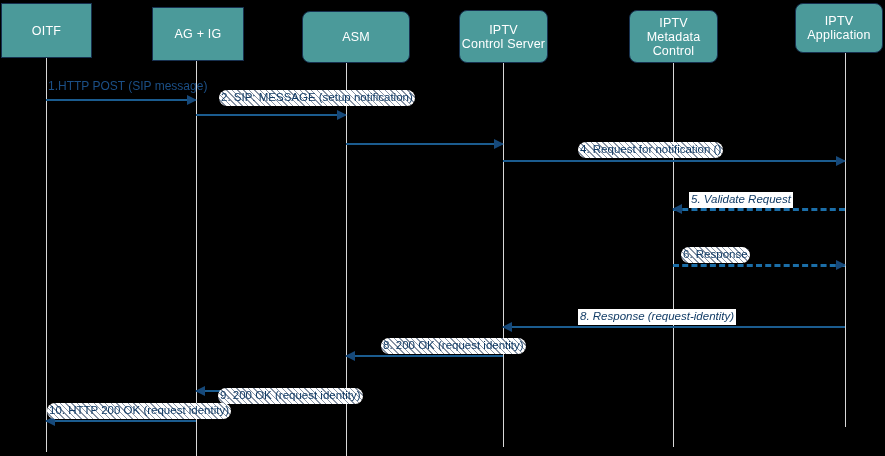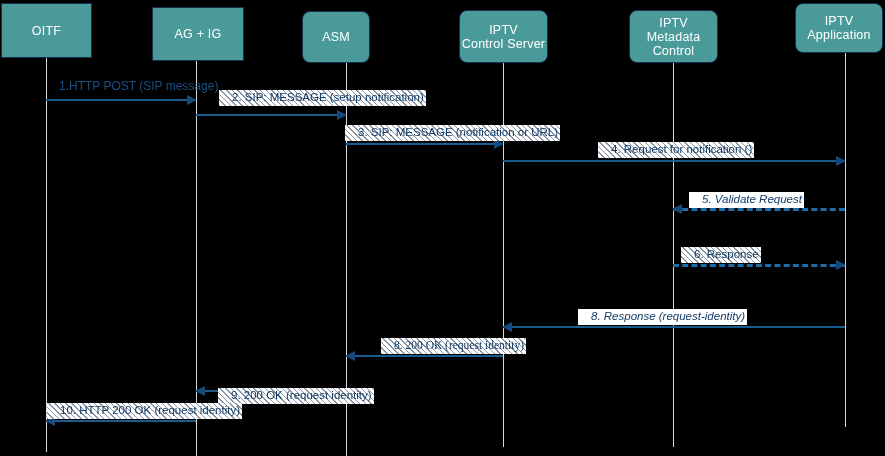--- a/index.html
+++ b/index.html
@@ -43,54 +43,55 @@
   }
   .msg.right .head{right:-1px;border-left:10px solid #16497a;}
   .msg.left  .head{left:-1px; border-right:10px solid #16497a;}
 
   
   .mlabel{
     position:absolute;
     font-size:11.5px;
     color:#123c66;
     white-space:nowrap;
-    padding:1px 2px 2px 13px;
+    padding:1px 2px 2px 2px;
     line-height:13px;
     box-sizing:border-box;
   }
   
   .mlabel.hatch{
     background-color:#ffffff;
     background-image:repeating-linear-gradient(
         45deg,
         rgba(40,60,90,.55) 0px,
         rgba(40,60,90,.55) 1px,
         rgba(255,255,255,0) 1px,
         rgba(255,255,255,0) 4px);
+    border-radius:8px;
   }
   .mlabel.plain{background:#ffffff;font-style:italic;}
   .mlabel.bare{background:transparent;color:#1b4f86;font-size:12px;}
 </style>
 </head>
 <body>
 
 <div id="diagram">
     <div class="lifeline" style="left: 46px; top: 58px; height: 394px; background: rgb(216, 216, 216);"></div>
     <div class="lifeline" style="left: 196px; top: 61px; height: 395px; background: rgb(216, 216, 216);"></div>
     <div class="lifeline" style="left: 346px; top: 63px; height: 393px; background: rgb(216, 216, 216);"></div>
     <div class="lifeline" style="left: 503px; top: 63px; height: 384px; background: rgb(216, 216, 216);"></div>
     <div class="lifeline" style="left: 673px; top: 63px; height: 384px; background: rgb(216, 216, 216);"></div>
     <div class="lifeline" style="left: 845px; top: 53px; height: 374px; background: rgb(216, 216, 216);"></div>
     <div class="actor" style="left: 1px; top: 3px; width: 91px; height: 55px; background: rgb(75, 154, 154); border-color: rgb(23, 48, 79); color: rgb(255, 255, 255);">
       <span class="lbl">OITF</span>
     </div>
     <div class="actor" style="left: 152px; top: 7px; width: 92px; height: 54px; background: rgb(75, 154, 154); border-color: rgb(23, 48, 79); color: rgb(255, 255, 255);">
       <span class="lbl">AG + IG</span>
     </div>
-    <div class="actor round" style="left: 302px; top: 11px; width: 68px; height: 52px; background: rgb(75, 154, 154); border-color: rgb(23, 48, 79); color: rgb(255, 255, 255); align-items: center;">
+    <div class="actor round" style="left: 302px; top: 11px; width: 108px; height: 52px; background: rgb(75, 154, 154); border-color: rgb(23, 48, 79); color: rgb(255, 255, 255); align-items: center;">
       <span class="lbl">ASM</span>
     </div>
     <div class="actor round" style="left: 459px; top: 10px; width: 89px; height: 53px; background: rgb(75, 154, 154); border-color: rgb(23, 48, 79); color: rgb(255, 255, 255);">
       <span class="lbl">IPTV
 Control Server</span>
     </div>
     <div class="actor round" style="left: 629px; top: 10px; width: 89px; height: 53px; background: rgb(75, 154, 154); border-color: rgb(23, 48, 79); color: rgb(255, 255, 255);">
       <span class="lbl">IPTV
 Metadata Control</span>
     </div>
@@ -105,46 +106,45 @@
     <div class="mlabel bare" style="left: 46px; top: 79px;">1.HTTP POST  (SIP message)</div>
     <div class="msg right" style="left: 196px; top: 114px; width: 150px;">
       <div class="line" style="background: rgb(27, 92, 143);"></div>
       <div class="head"></div>
     </div>
     <div class="mlabel hatch" style="left: 219px; top: 90px;">2. SIP: MESSAGE (setup notification)</div>
     <div class="msg right" style="left: 346px; top: 143px; width: 157px;">
       <div class="line" style="background: rgb(27, 92, 143);"></div>
       <div class="head"></div>
     </div>
-    <div class="mlabel hatch" style="left: 345px; top: 125px;">3. SIP: MESSAGE (notification or URL)</div>
     <div class="msg right" style="left: 503px; top: 160px; width: 342px;">
       <div class="line" style="background: rgb(27, 92, 143);"></div>
       <div class="head"></div>
     </div>
-    <div class="mlabel hatch" style="left: 598px; top: 142px;">4. Request for notification ()</div>
+    <div class="mlabel hatch" style="left: 578px; top: 142px;">4. Request for notification ()</div>
     <div class="msg left dashed" style="left: 673px; top: 208px; width: 172px;">
       <div class="line"></div>
       <div class="head"></div>
     </div>
     <div class="mlabel plain" style="left: 689px; top: 192px;">5. Validate Request</div>
     <div class="msg right dashed" style="left: 673px; top: 264px; width: 172px;">
       <div class="line"></div>
       <div class="head"></div>
     </div>
     <div class="mlabel hatch" style="left: 681px; top: 247px;">6. Response</div>
     <div class="msg left" style="left: 503px; top: 326px; width: 342px;">
       <div class="line" style="background: rgb(27, 92, 143);"></div>
       <div class="head"></div>
     </div>
     <div class="mlabel plain" style="left: 578px; top: 309px;">8. Response (request-identity)</div>
     <div class="msg left" style="left: 346px; top: 355px; width: 157px;">
       <div class="line" style="background: rgb(27, 92, 143);"></div>
       <div class="head"></div>
     </div>
-    <div class="mlabel hatch" style="left: 381px; top: 338px; font-family: Liberation Serif, serif;">8. 200 OK (request identity)</div>
+    <div class="mlabel hatch" style="left: 381px; top: 338px;">8. 200 OK (request identity)</div>
     <div class="msg left" style="left: 196px; top: 390px; width: 150px;">
       <div class="line" style="background: rgb(27, 92, 143);"></div>
       <div class="head"></div>
     </div>
     <div class="mlabel hatch" style="left: 218px; top: 373px; margin-top: 15px;">9. 200 OK (request identity)</div>
     <div class="msg left" style="left: 46px; top: 420px; width: 150px;">
       <div class="line" style="background: rgb(27, 92, 143);"></div>
       <div class="head"></div>
     </div>
     <div class="mlabel hatch" style="left: 47px; top: 403px;">10. HTTP 200 OK (request identity)</div>

